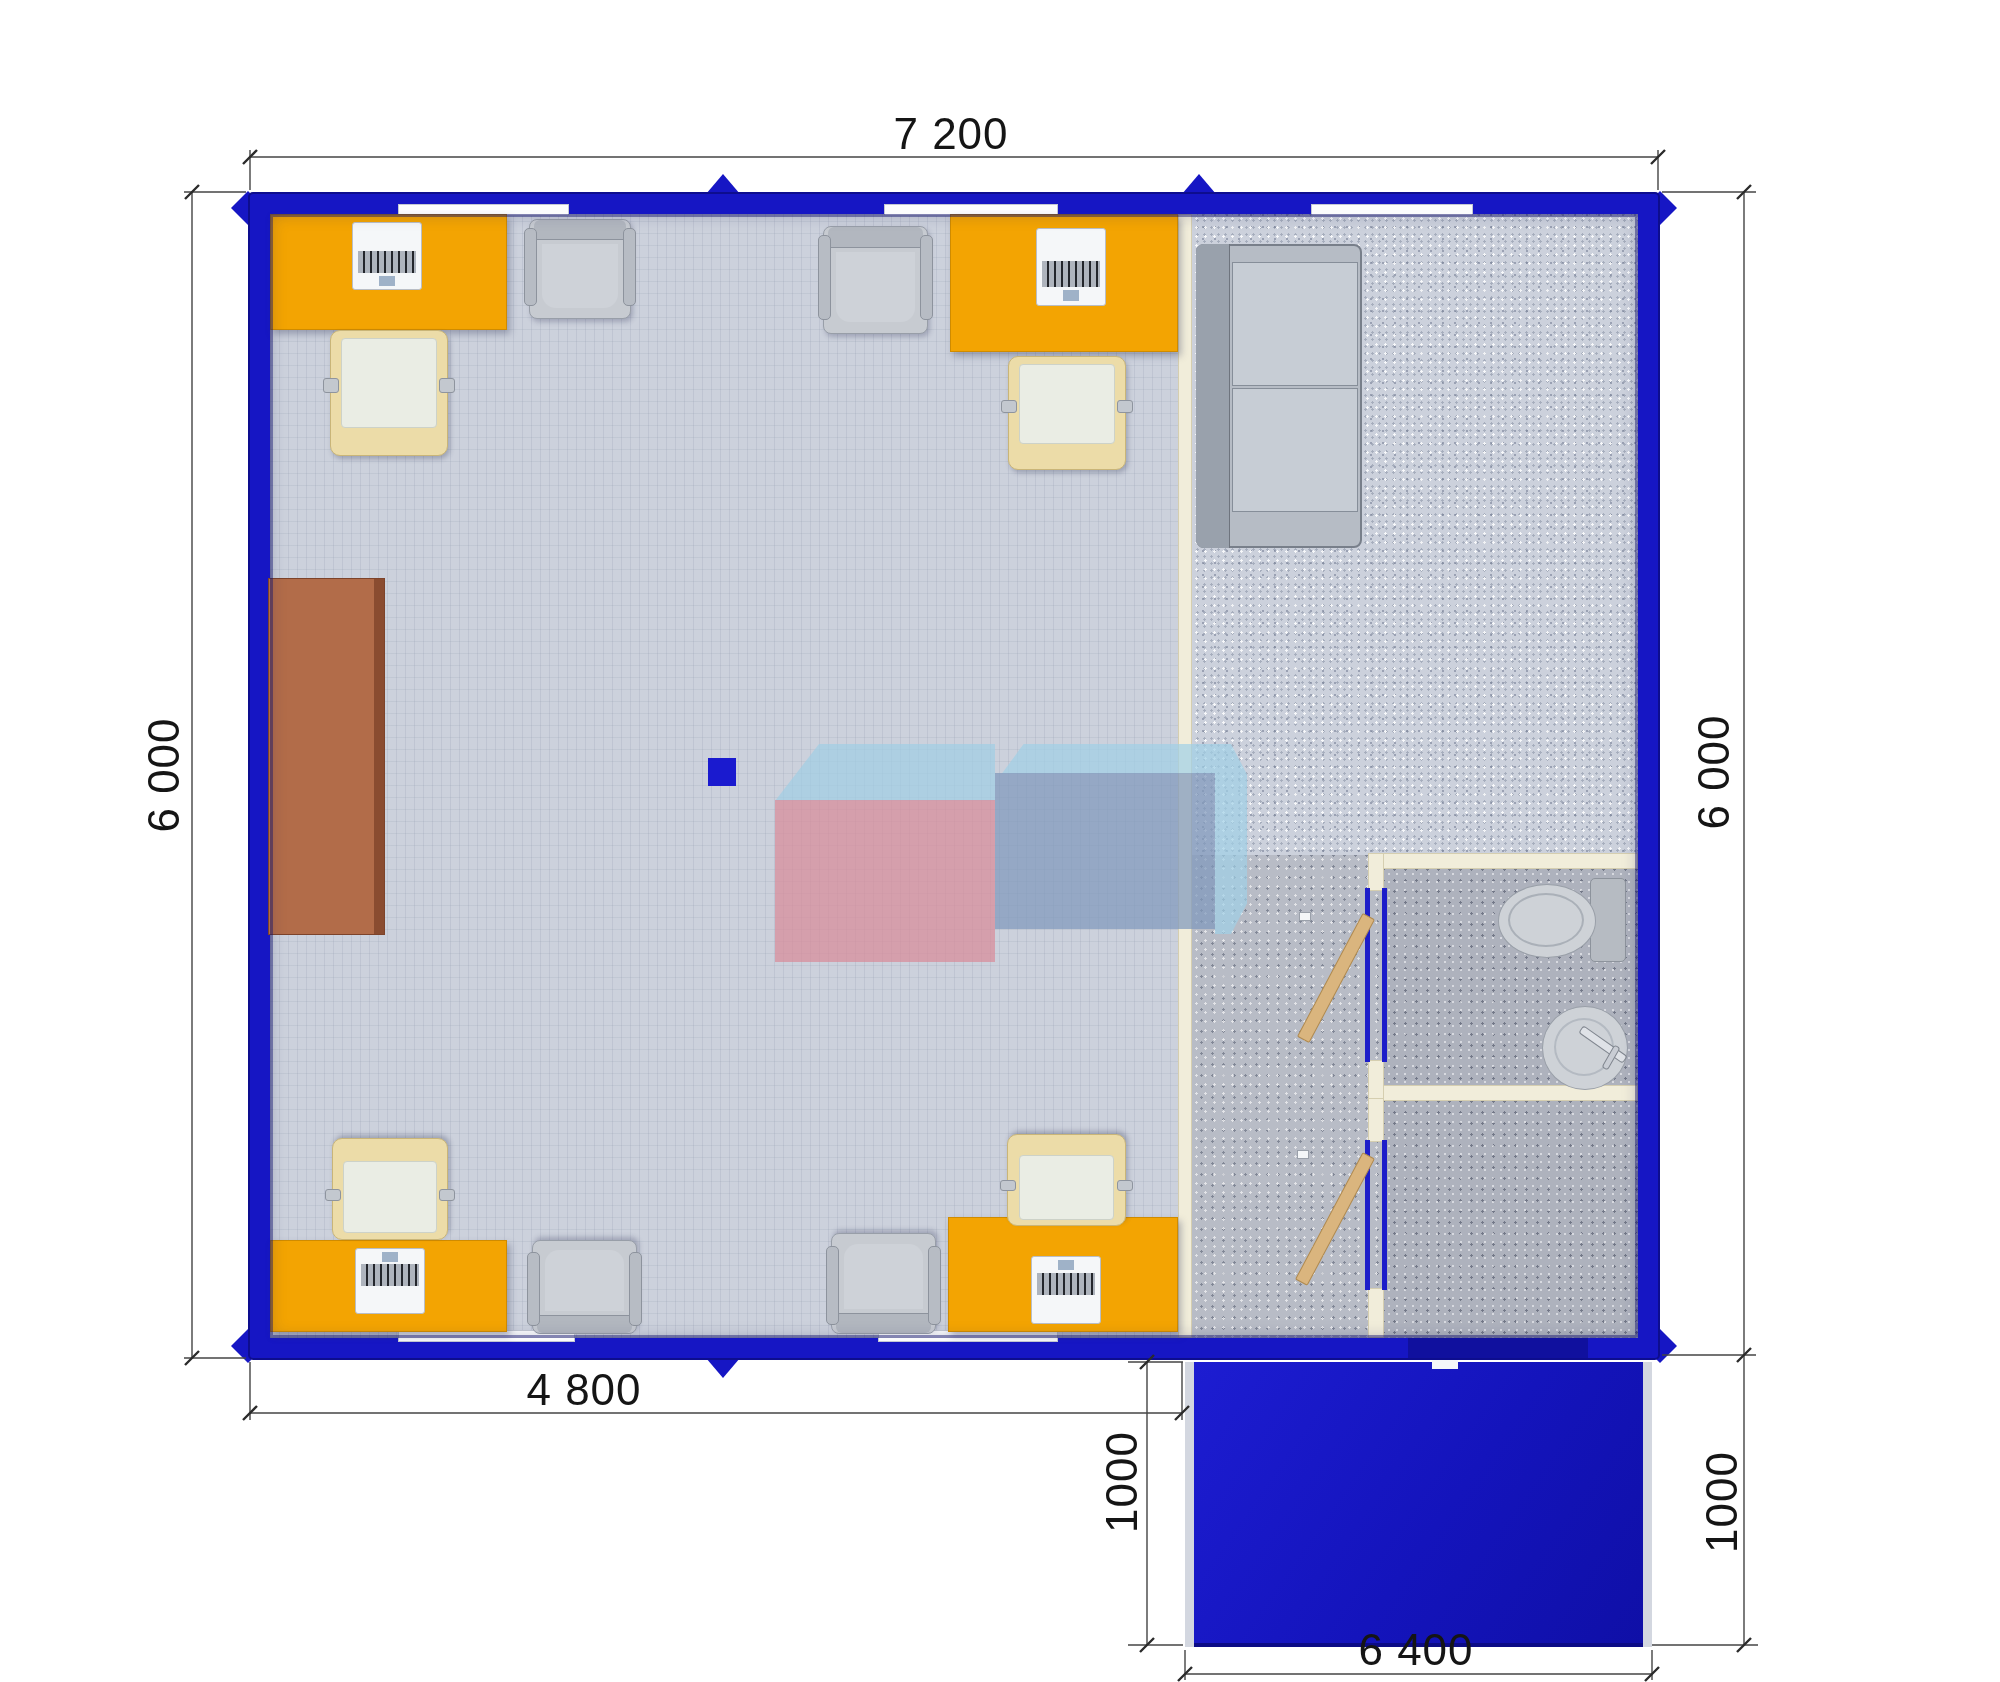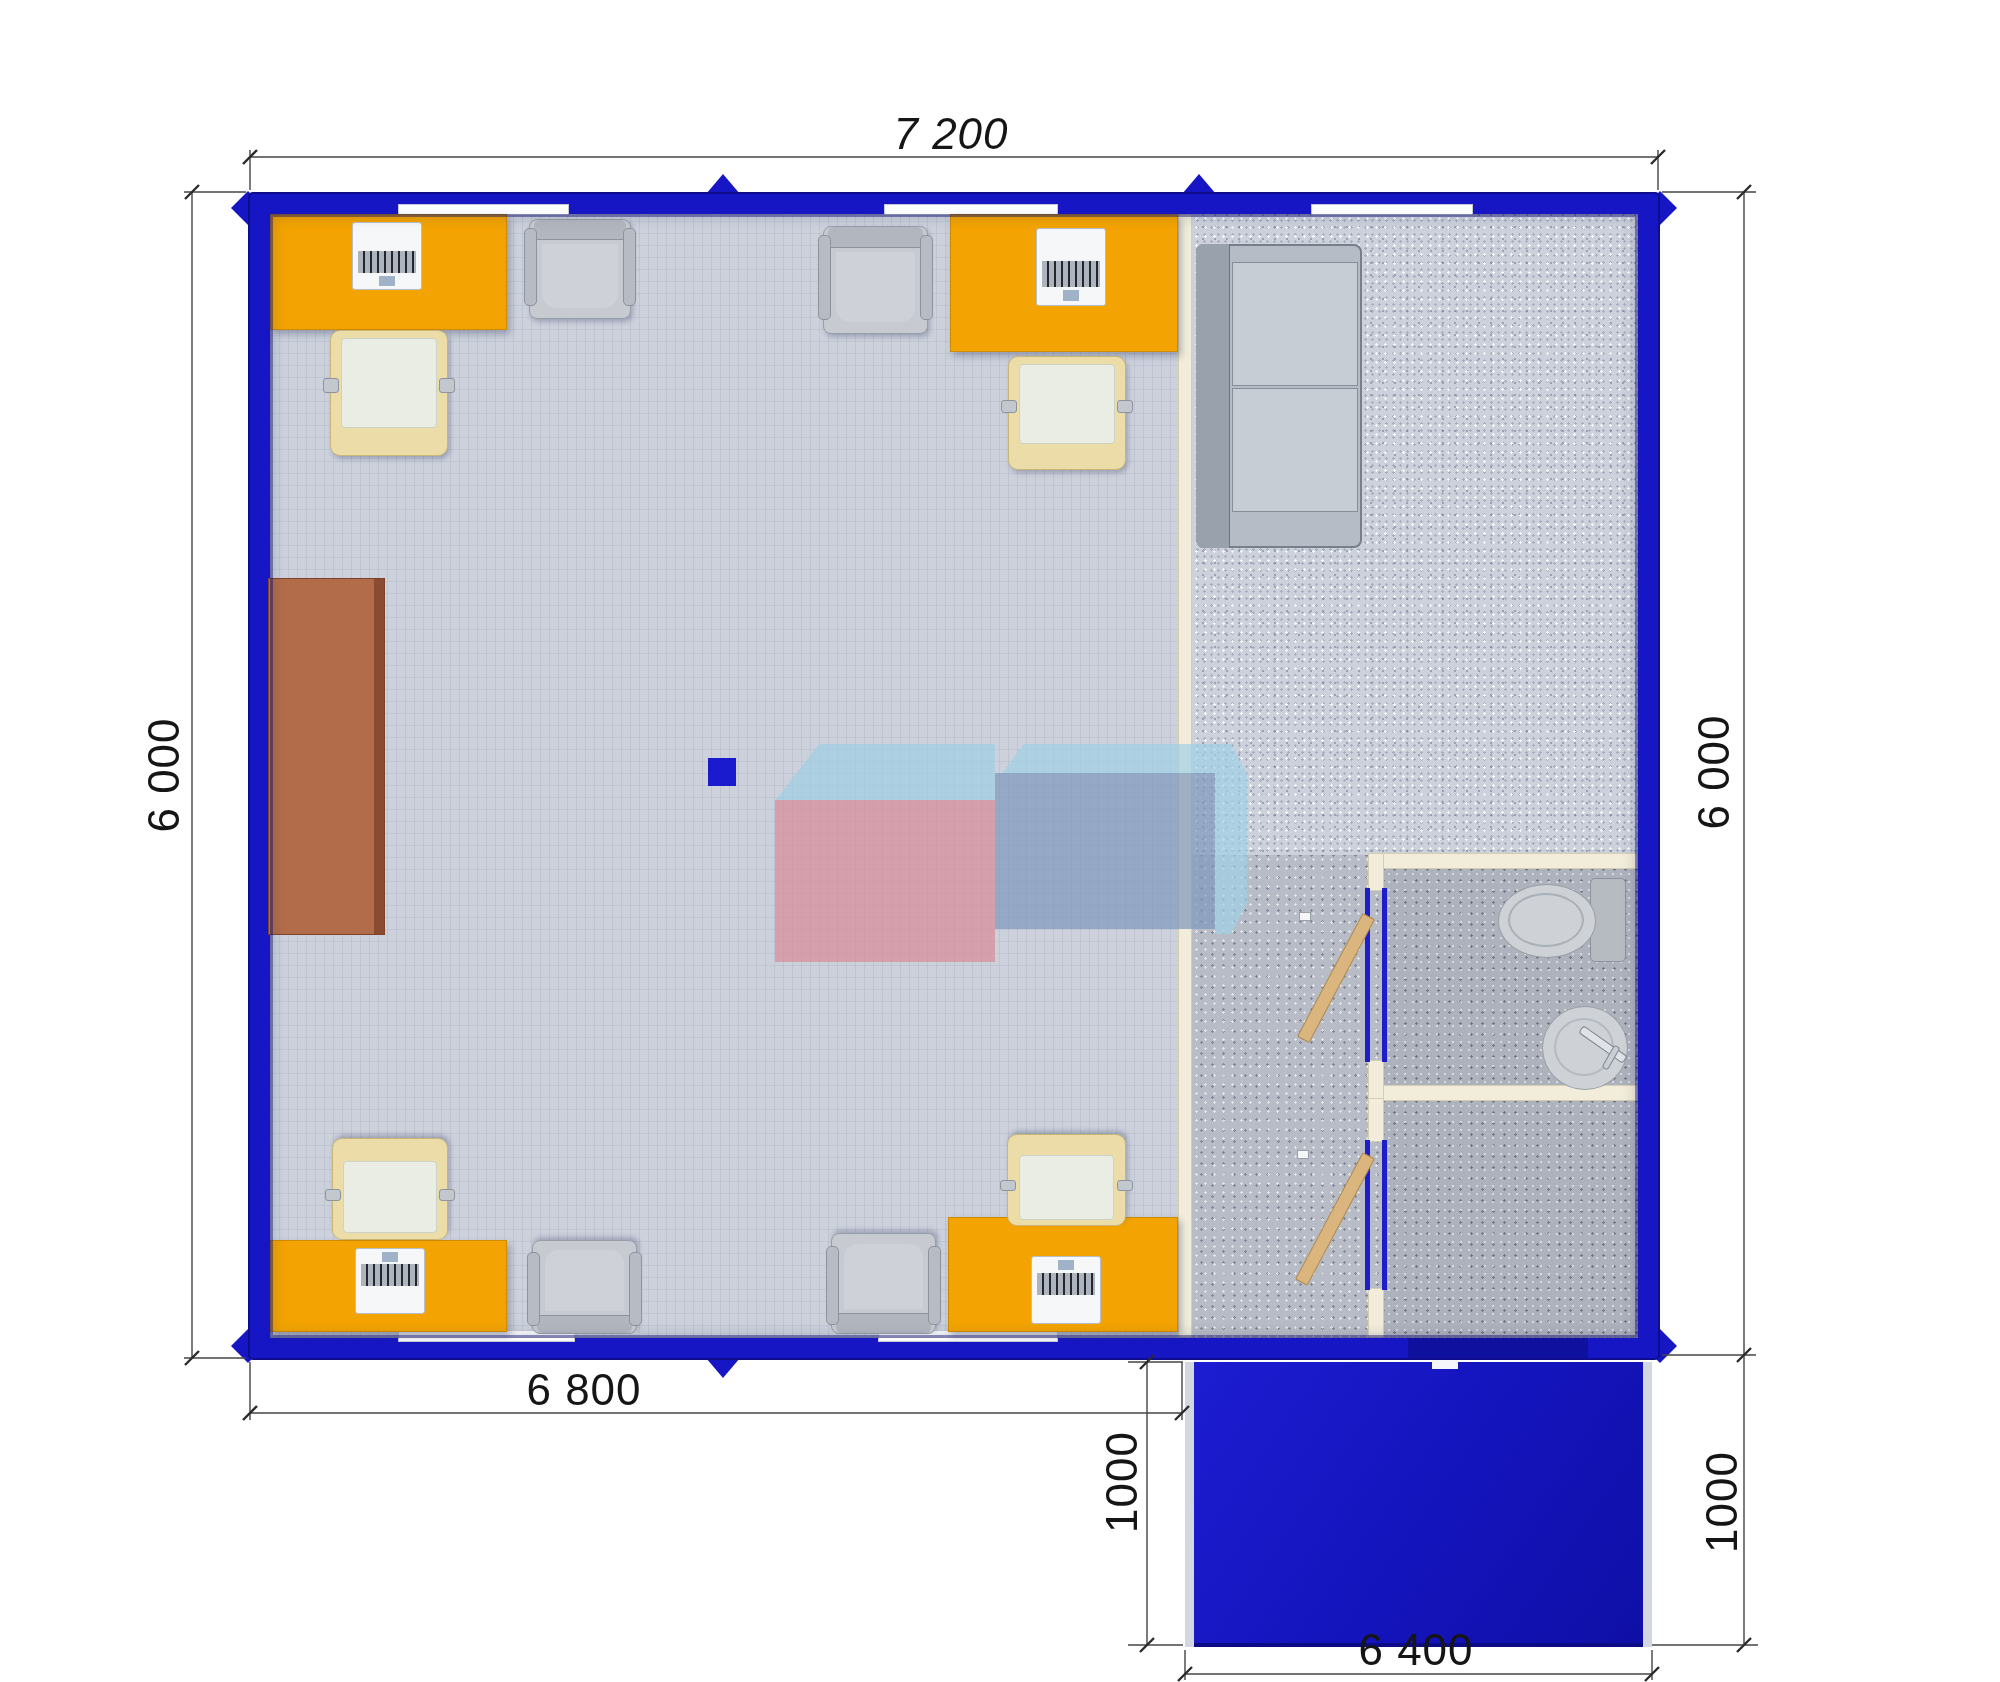--- a/index.html
+++ b/index.html
@@ -291,21 +291,21 @@
       <path d="M243,164 L257,150 M1651,164 L1665,150"></path>
       <path d="M185,199 L199,185 M185,1365 L199,1351"></path>
       <path d="M1737,199 L1751,185 M1737,1362 L1751,1348"></path>
       <path d="M243,1420 L257,1406 M1175,1420 L1189,1406"></path>
       <path d="M1140,1369 L1154,1355 M1140,1652 L1154,1638"></path>
       <path d="M1737,1652 L1751,1638"></path>
       <path d="M1178,1681 L1192,1667 M1645,1681 L1659,1667"></path>
     </g>
   </svg>
 
-  <div class="dim-label" style="left:951px;top:134px;font-style:italic;">7 200</div>
+  <div class="dim-label" style="left:951px;top:134px;">7 200</div>
   <div class="dim-label rot" style="left:164px;top:775px;">6 000</div>
   <div class="dim-label rot" style="left:1714px;top:772px;">6 000</div>
-  <div class="dim-label" style="left:584px;top:1390px;">6 800</div>
+  <div class="dim-label" style="left:584px;top:1390px;">4 800</div>
   <div class="dim-label rot" style="left:1122px;top:1482px;">1000</div>
   <div class="dim-label rot" style="left:1722px;top:1502px;">1000</div>
   <div class="dim-label" style="left:1416px;top:1650px;">6 400</div>
 
 </div>
 
 </body></html>

